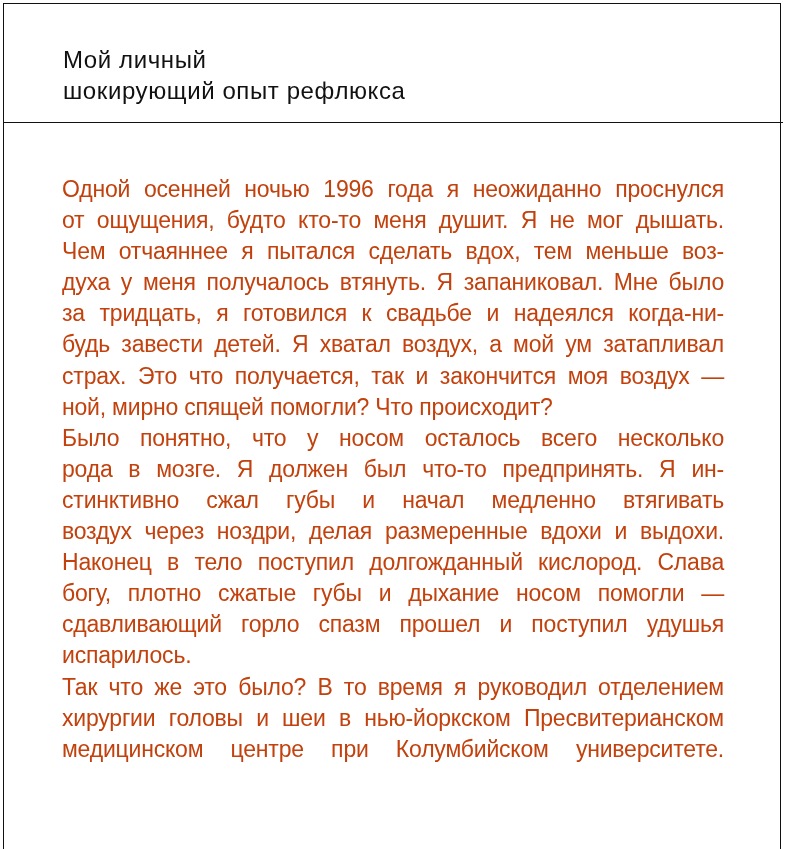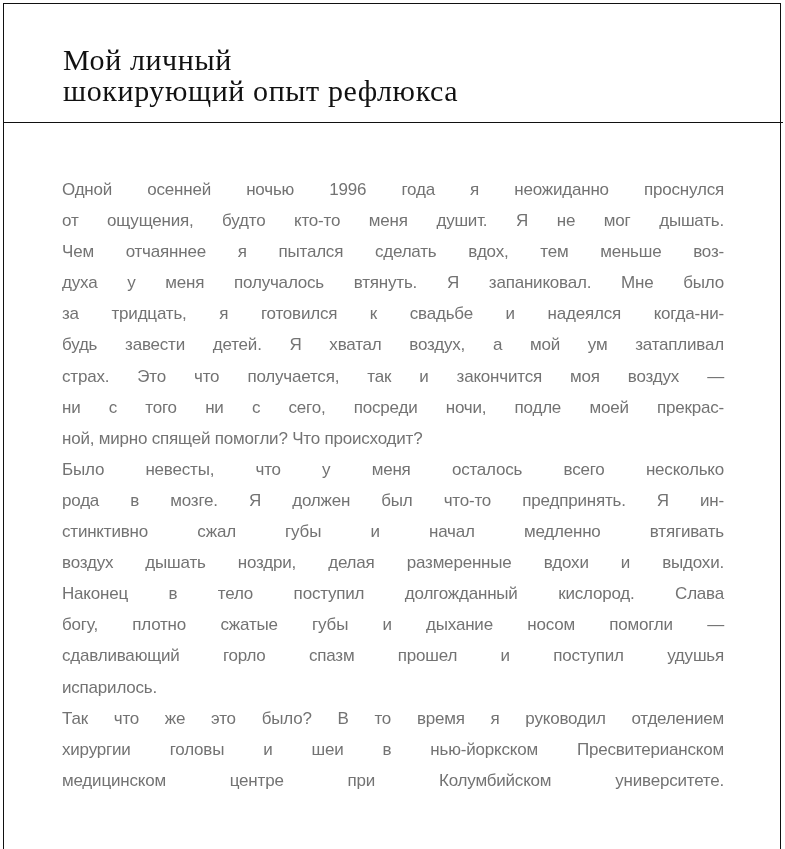--- a/index.html
+++ b/index.html
@@ -4,33 +4,33 @@
 <style>
   html, body { margin: 0; padding: 0; background: #ffffff; }
   body { width: 785px; height: 849px; position: relative; overflow: hidden; }
   .frame {
     position: absolute; left: 3px; top: 3px; width: 778px; height: 860px;
     border-left: 1.5px solid #111; border-top: 1.5px solid #111; border-right: 1.5px solid #111;
     box-sizing: border-box;
   }
   .title-block {
     position: absolute; left: 63px; top: 44px;
-    font-family: Liberation Serif, serif;
-    font-size: 30px; line-height: 31px; color: #111;
+    font-family: Liberation Sans, sans-serif;
+    font-size: 24px; line-height: 31px; color: #111;
     letter-spacing: 0.6px; font-weight: normal;
   }
   .title-block div { white-space: nowrap; }
   .divider {
     position: absolute; left: 3px; top: 122px; width: 780px; height: 0;
     border-top: 1.5px solid #111;
   }
   .body-text {
     position: absolute; left: 62px; top: 174px; width: 662px;
     font-family: "Liberation Sans", sans-serif;
-    font-size: 17px; line-height: 31.1px; color: #737373;
+    font-size: 23px; line-height: 31.1px; color: #c2410c;
     letter-spacing: -0.2px;
   }
   .line {
     display: block; white-space: nowrap; text-align: justify; text-align-last: justify;
     height: 31.1px;
   }
   .line.last { text-align-last: left; }
 </style>
 </head>
 <body>
@@ -45,26 +45,25 @@
 <div class="divider"></div>
 
 <div class="body-text">
   <span class="line">Одной осенней ночью 1996 года я неожиданно проснулся</span>
   <span class="line">от ощущения, будто кто-то меня душит. Я не мог дышать.</span>
   <span class="line">Чем отчаяннее я пытался сделать вдох, тем меньше воз-</span>
   <span class="line">духа у меня получалось втянуть. Я запаниковал. Мне было</span>
   <span class="line">за тридцать, я готовился к свадьбе и надеялся когда-ни-</span>
   <span class="line">будь завести детей. Я хватал воздух, а мой ум затапливал</span>
   <span class="line">страх. Это что получается, так и закончится моя воздух —</span>
-  <span class="line">ни с того ни с сего, посреди ночи, подле моей прекрас-</span>
   <span class="line last">ной, мирно спящей помогли? Что происходит?</span>
-  <span class="line">Было невесты, что у меня осталось всего несколько</span>
+  <span class="line">Было понятно, что у носом осталось всего несколько</span>
   <span class="line">рода в мозге. Я должен был что-то предпринять. Я ин-</span>
   <span class="line">стинктивно сжал губы и начал медленно втягивать</span>
-  <span class="line">воздух дышать ноздри, делая размеренные вдохи и выдохи.</span>
+  <span class="line">воздух через ноздри, делая размеренные вдохи и выдохи.</span>
   <span class="line">Наконец в тело поступил долгожданный кислород. Слава</span>
   <span class="line">богу, плотно сжатые губы и дыхание носом помогли —</span>
   <span class="line">сдавливающий горло спазм прошел и поступил удушья</span>
   <span class="line last">испарилось.</span>
   <span class="line">Так что же это было? В то время я руководил отделением</span>
   <span class="line">хирургии головы и шеи в нью-йоркском Пресвитерианском</span>
   <span class="line">медицинском центре при Колумбийском университете.</span>
 </div>
 
 </body></html>

